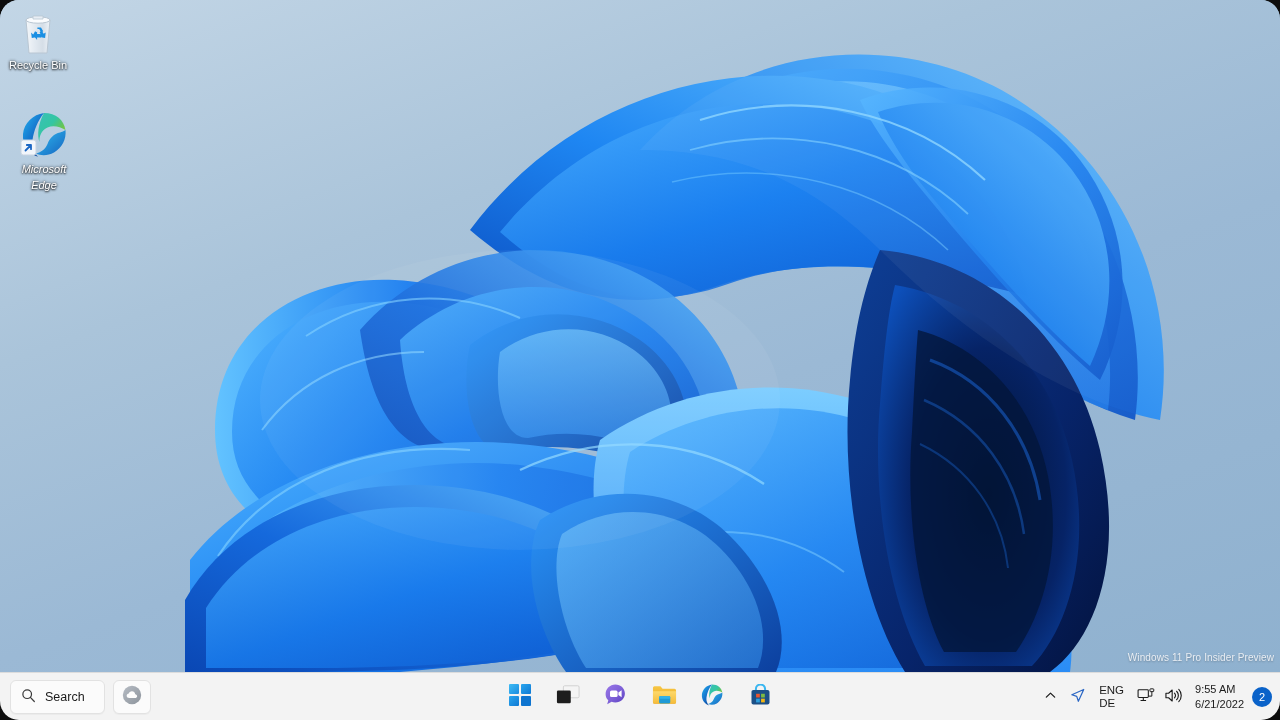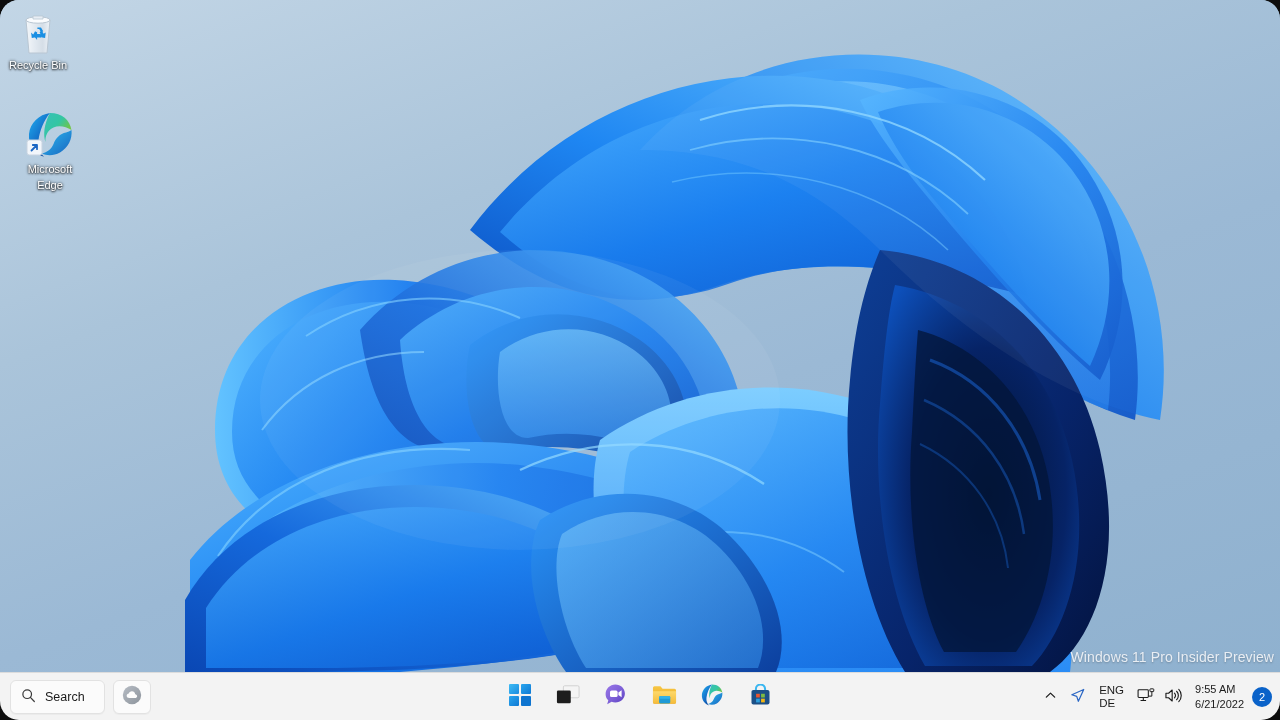--- a/index.html
+++ b/index.html
@@ -29,26 +29,26 @@
   
   .desk-icon {
     position:absolute; width:76px; text-align:center;
     color:#fff; font-size:11px; line-height:13px;
     text-shadow:0 0 3px rgba(0,0,0,.85), 0 1px 2px rgba(0,0,0,.8);
     user-select:none;
   }
   .desk-icon .glyph { width:76px; height:48px; display:flex; align-items:flex-end; justify-content:center; }
   .desk-icon .cap { display:block; margin-top:3px; }
   #icon-recycle { left:0px; top:8px; }
-  #icon-edge    { left:12px; top:112px; }
+  #icon-edge    { left:6px; top:112px;font-style:italic; }
 
   
   #watermark {
     position:absolute; right:6px; bottom:6px;
-    text-align:right; color:#e9eef4; font-size:14px; line-height:17px;
+    text-align:right; color:#e9eef4; font-size:10px; line-height:17px;
     text-shadow:0 1px 2px rgba(0,0,0,.25);
     letter-spacing:.1px;
     user-select:none;
     margin-top:40px;
   }
 
   
   #taskbar {
     position:absolute; left:0; top:672px; width:1280px; height:48px;
     background:#f3f3f3;

